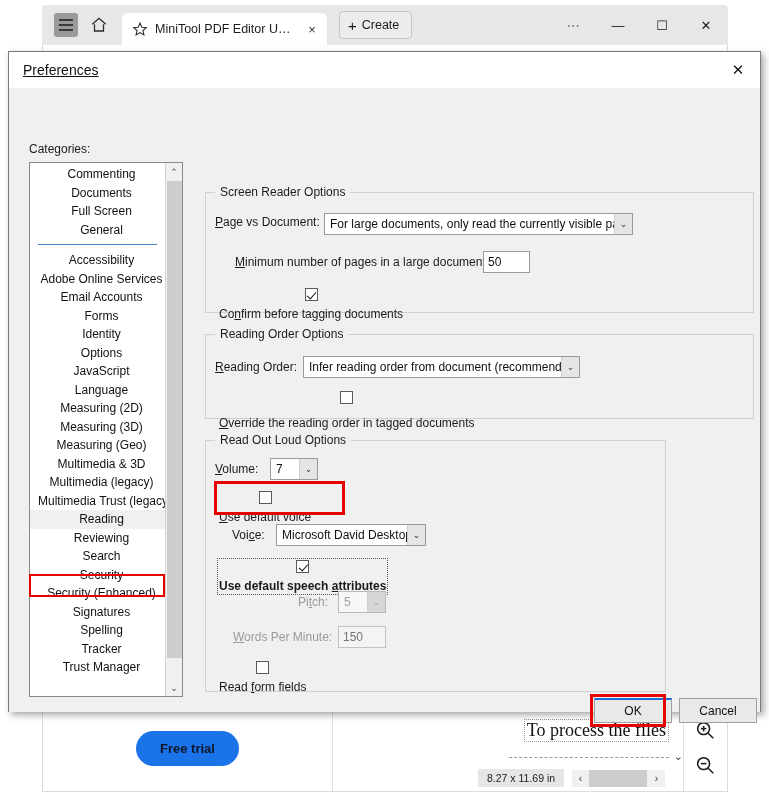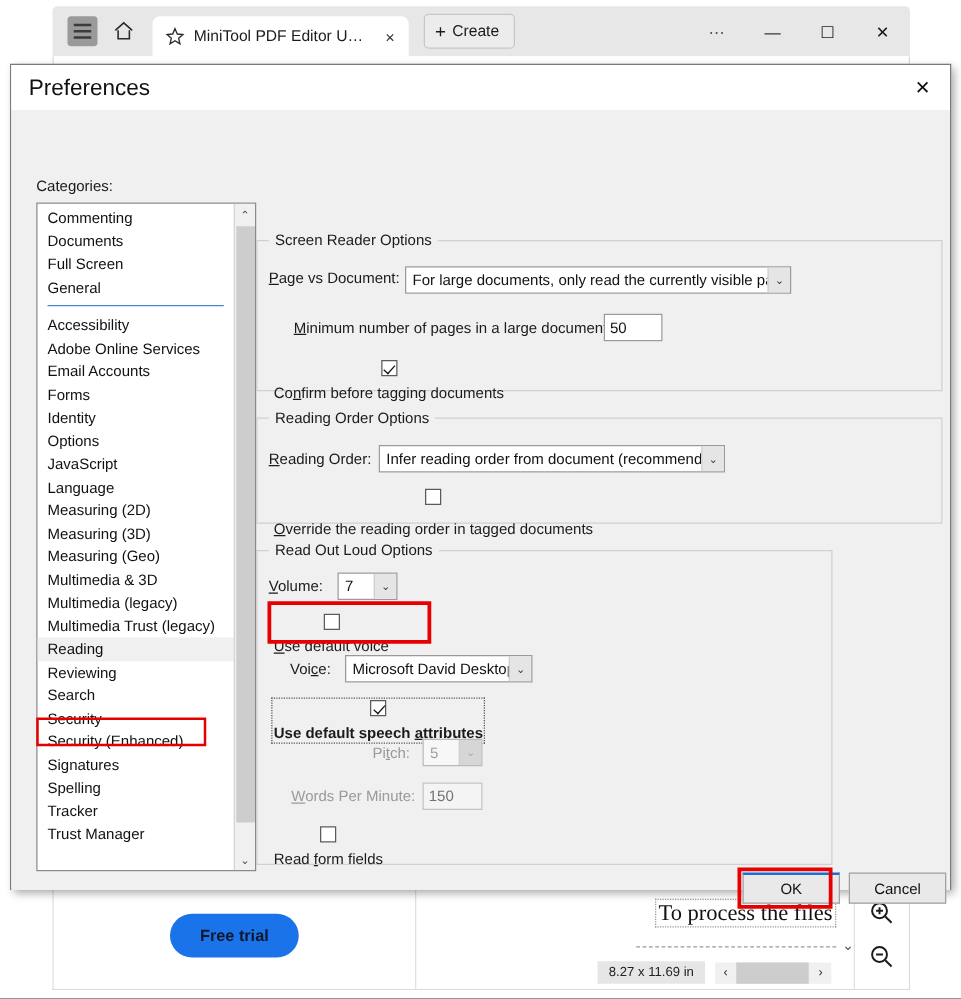--- a/index.html
+++ b/index.html
@@ -114,34 +114,34 @@
   
   #prefs-dialog {
     position: absolute; left: 8px; top: 51px; width: 753px; height: 661px;
     background: #f0f0f0; border: 1px solid #7a7a7a;
     box-shadow: 3px 3px 7px rgba(0,0,0,0.35);
   }
   #prefs-titlebar {
     height: 36px; background:#ffffff; display:flex; align-items:center;
     padding: 0 0 0 14px;
   }
-  #prefs-title { font-size: 18px; color:#111; }
+  #prefs-title { font-size: 14px; color:#111;text-decoration:underline; }
   #prefs-close {
     margin-left:auto; width: 44px; height: 36px; display:flex;
     align-items:center; justify-content:center; cursor:pointer;
     font-size:15px; color:#111;
   }
   #prefs-body { position:relative; height: 624px; background:#f0f0f0; }
 
   .label-categories {
     position:absolute; left:20px; top:54px; font-size:12px; color:#1b1b1b;
   }
   #categories-list {
-    position:absolute; left:20px; top:74px; width:176px; height:535px;
-    background:#ffffff; border:1px solid #8a8a8a; overflow:hidden;
+    position:absolute; left:20px; top:74px; width:154px; height:535px;
+    background:#ffffff; border:1px solid #8a8a8a; overflow:hidden;text-align:center;
   }
   #cat-inner { position:absolute; left:0; top:0; right:17px; top:0; bottom:0; padding-top:2px; }
   .cat-item {
     font-size:12px; color:#111; padding: 1px 0 1px 8px; line-height:16.5px;
     white-space:nowrap; cursor:pointer;
   }
   .cat-item.selected { background:#f0f0f0; }
   .cat-divider {
     margin: 5px 8px 6px 8px; height:0; border-top:1px solid #4a86c8;
   }

